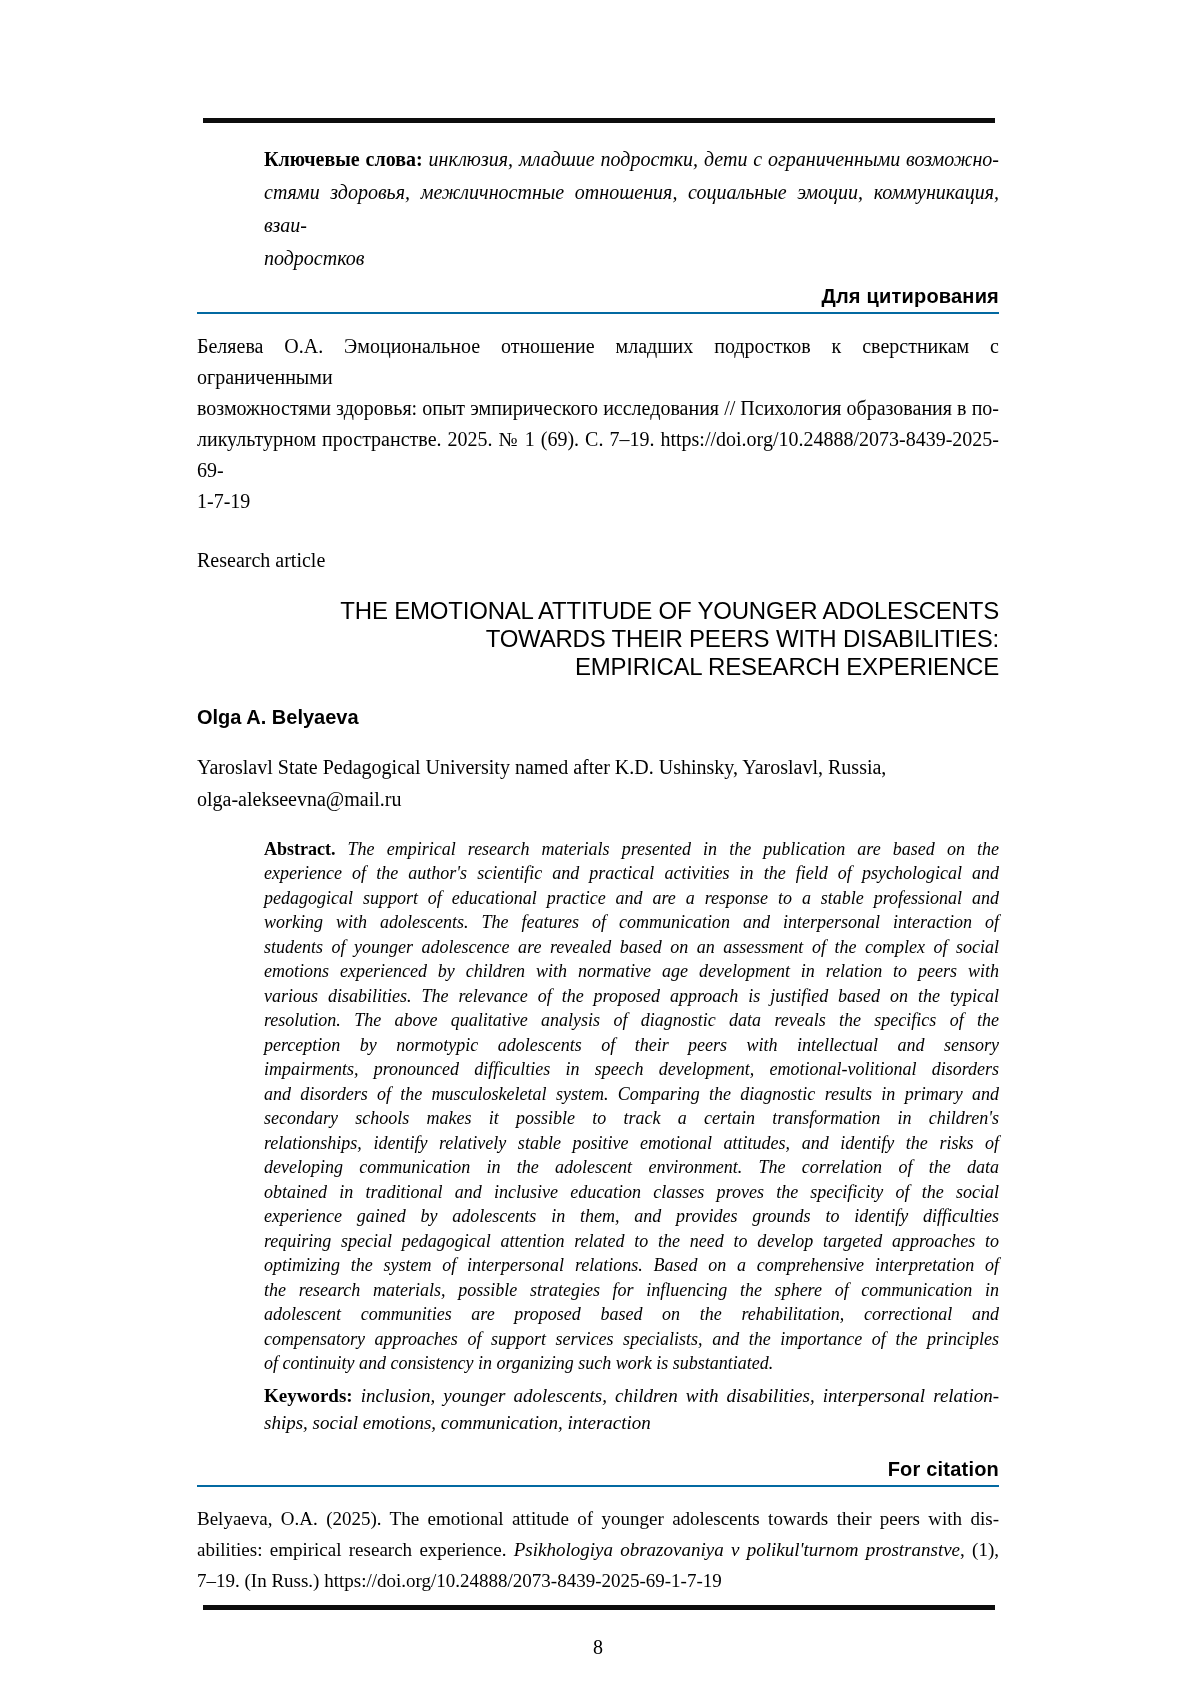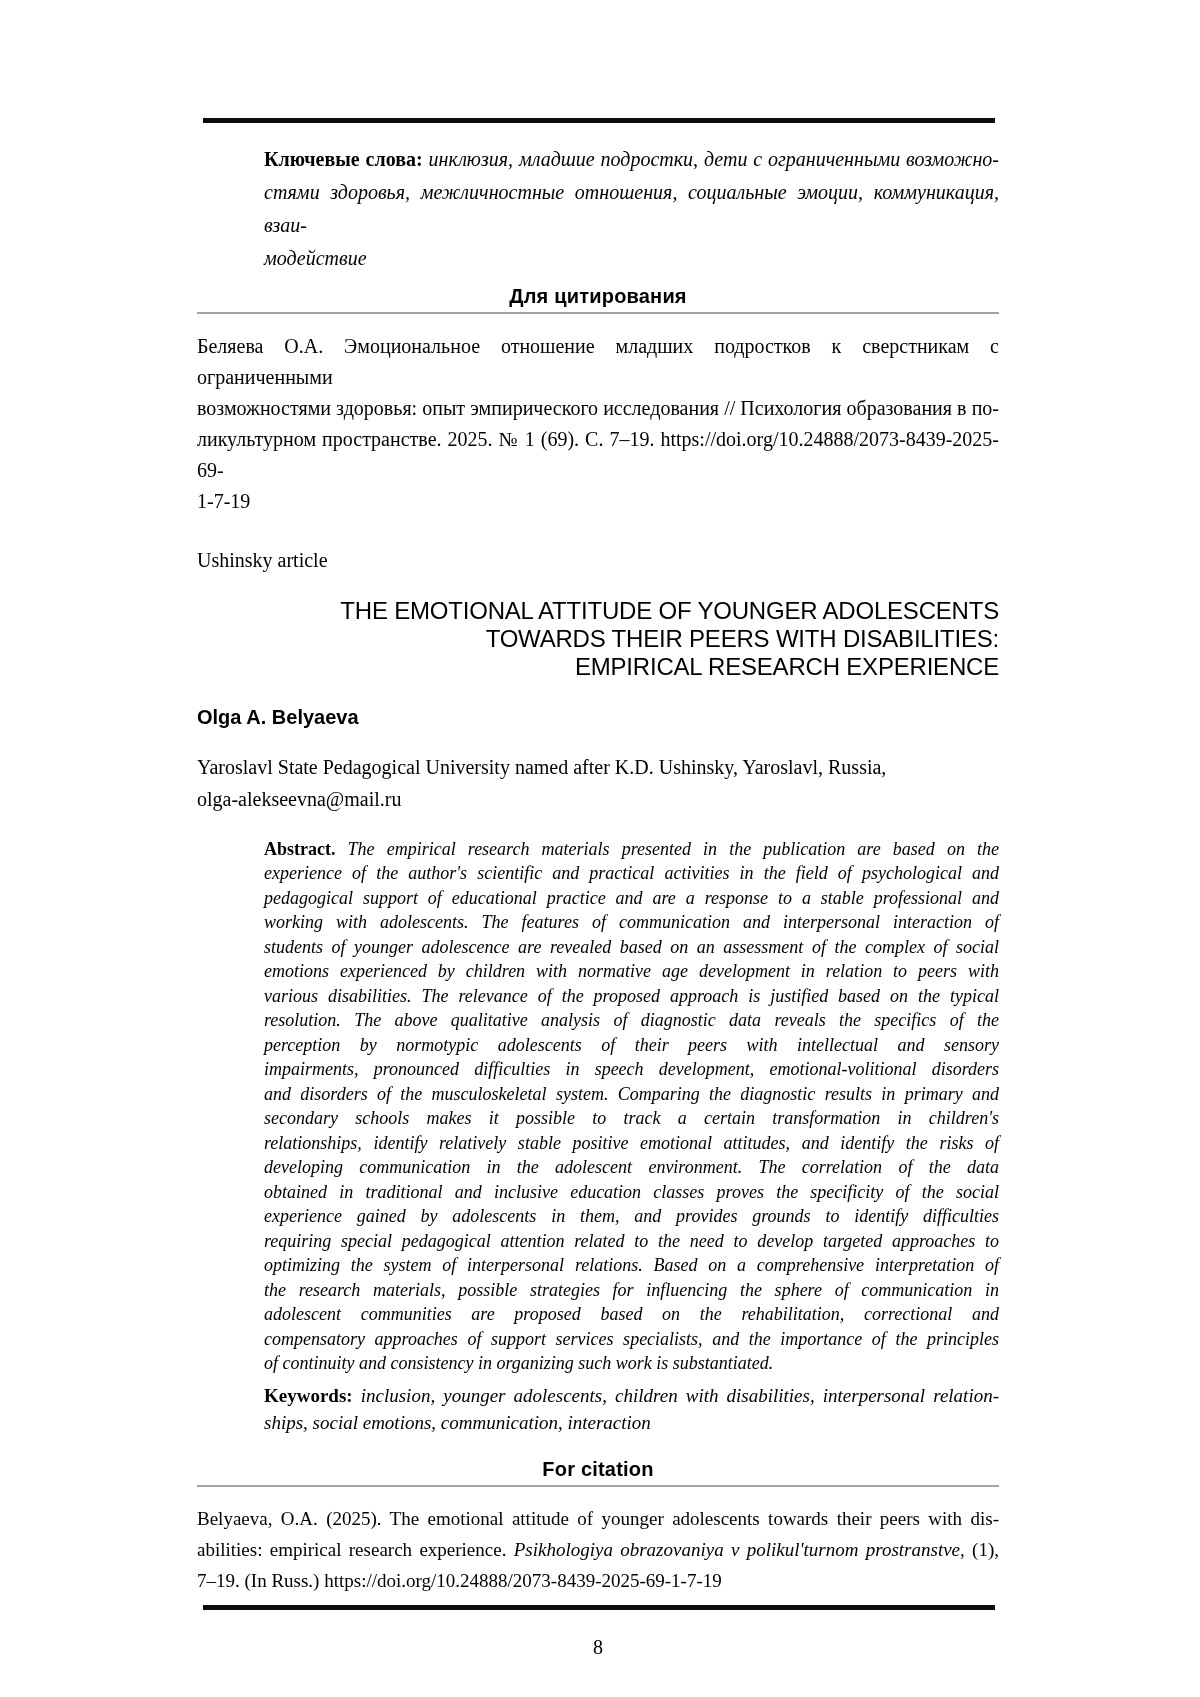--- a/index.html
+++ b/index.html
@@ -22,22 +22,22 @@
 
   .kw-ru { margin-top:20px; font-style:italic; font-size:20px; line-height:33px; }
   .kw-ru .lead, .abstract .lead, .kw-en .lead { font-style:normal; font-weight:bold; }
 
   .sec-heading {
     margin-top:10px;
     font-family:"Liberation Sans", sans-serif;
     font-weight:bold; font-size:20px; line-height:22px;
     letter-spacing:0.2px;
     padding-bottom:5px;
-    border-bottom:2px solid #a3a3a3;
-    text-align:center; 
+    border-bottom:2px solid #0369a1;
+    text-align:right; 
   }
   .cit-ru { margin-top:9px; font-size:20px; line-height:31px; }
 
   .research-article { margin-top:30px; font-size:20px; line-height:26px; text-align:left; }
 
   .title {
     margin-top:24px;
     font-family:"Liberation Sans", sans-serif;
     font-weight:normal; font-size:24px; line-height:28px;
     letter-spacing:-0.2px;
@@ -67,36 +67,36 @@
 <div class="page">
   <div style="height:118px"></div>
   <div class="content">
 
     <div class="rule-thick"></div>
 
     <section class="kw-ru indent">
       <div class="line"><span class="lead">Ключевые слова:</span> <span>инклюзия, младшие подростки, дети с ограниченными возможно-</span></div>
       <div class="lines">
           <div class="line">стями здоровья, межличностные отношения, социальные эмоции, коммуникация, взаи-</div>
-          <div class="line">модействие</div>
+          <div class="line">подростков</div>
         </div>
     </section>
 
     <h2 class="sec-heading">Для цитирования</h2>
 
     <section class="cit-ru">
       <div class="lines">
           <div class="line">Беляева О.А. Эмоциональное отношение младших подростков к сверстникам с ограниченными</div>
           <div class="line">возможностями здоровья: опыт эмпирического исследования // Психология образования в по-</div>
           <div class="line">ликультурном пространстве. 2025. № 1 (69). С. 7–19. https://doi.org/10.24888/2073-8439-2025-69-</div>
           <div class="line">1-7-19</div>
         </div>
     </section>
 
-    <div class="research-article">Ushinsky article</div>
+    <div class="research-article">Research article</div>
 
     <h1 class="title">
       <div>THE EMOTIONAL ATTITUDE OF YOUNGER ADOLESCENTS</div>
       <div>TOWARDS THEIR PEERS WITH DISABILITIES:</div>
       <div>EMPIRICAL RESEARCH EXPERIENCE</div>
     </h1>
 
     <div class="author">Olga A. Belyaeva</div>
 
     <div class="affiliation">

